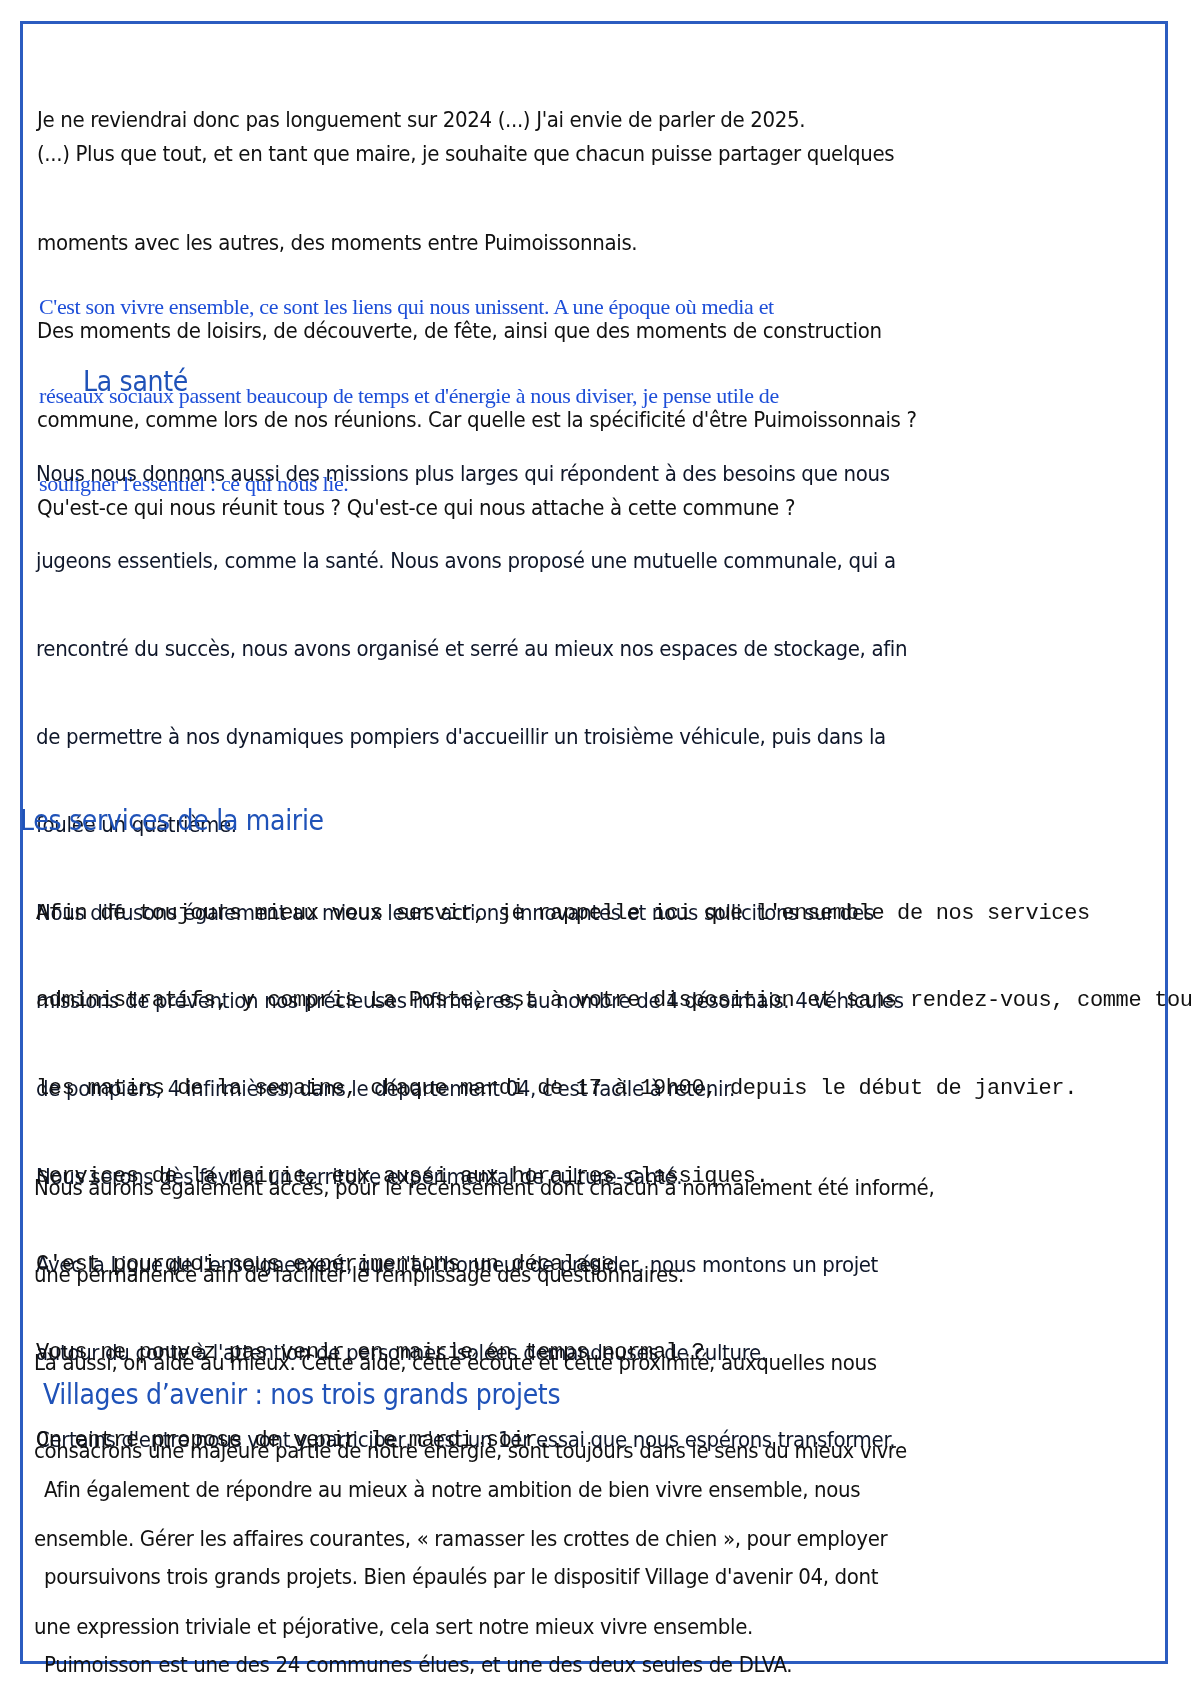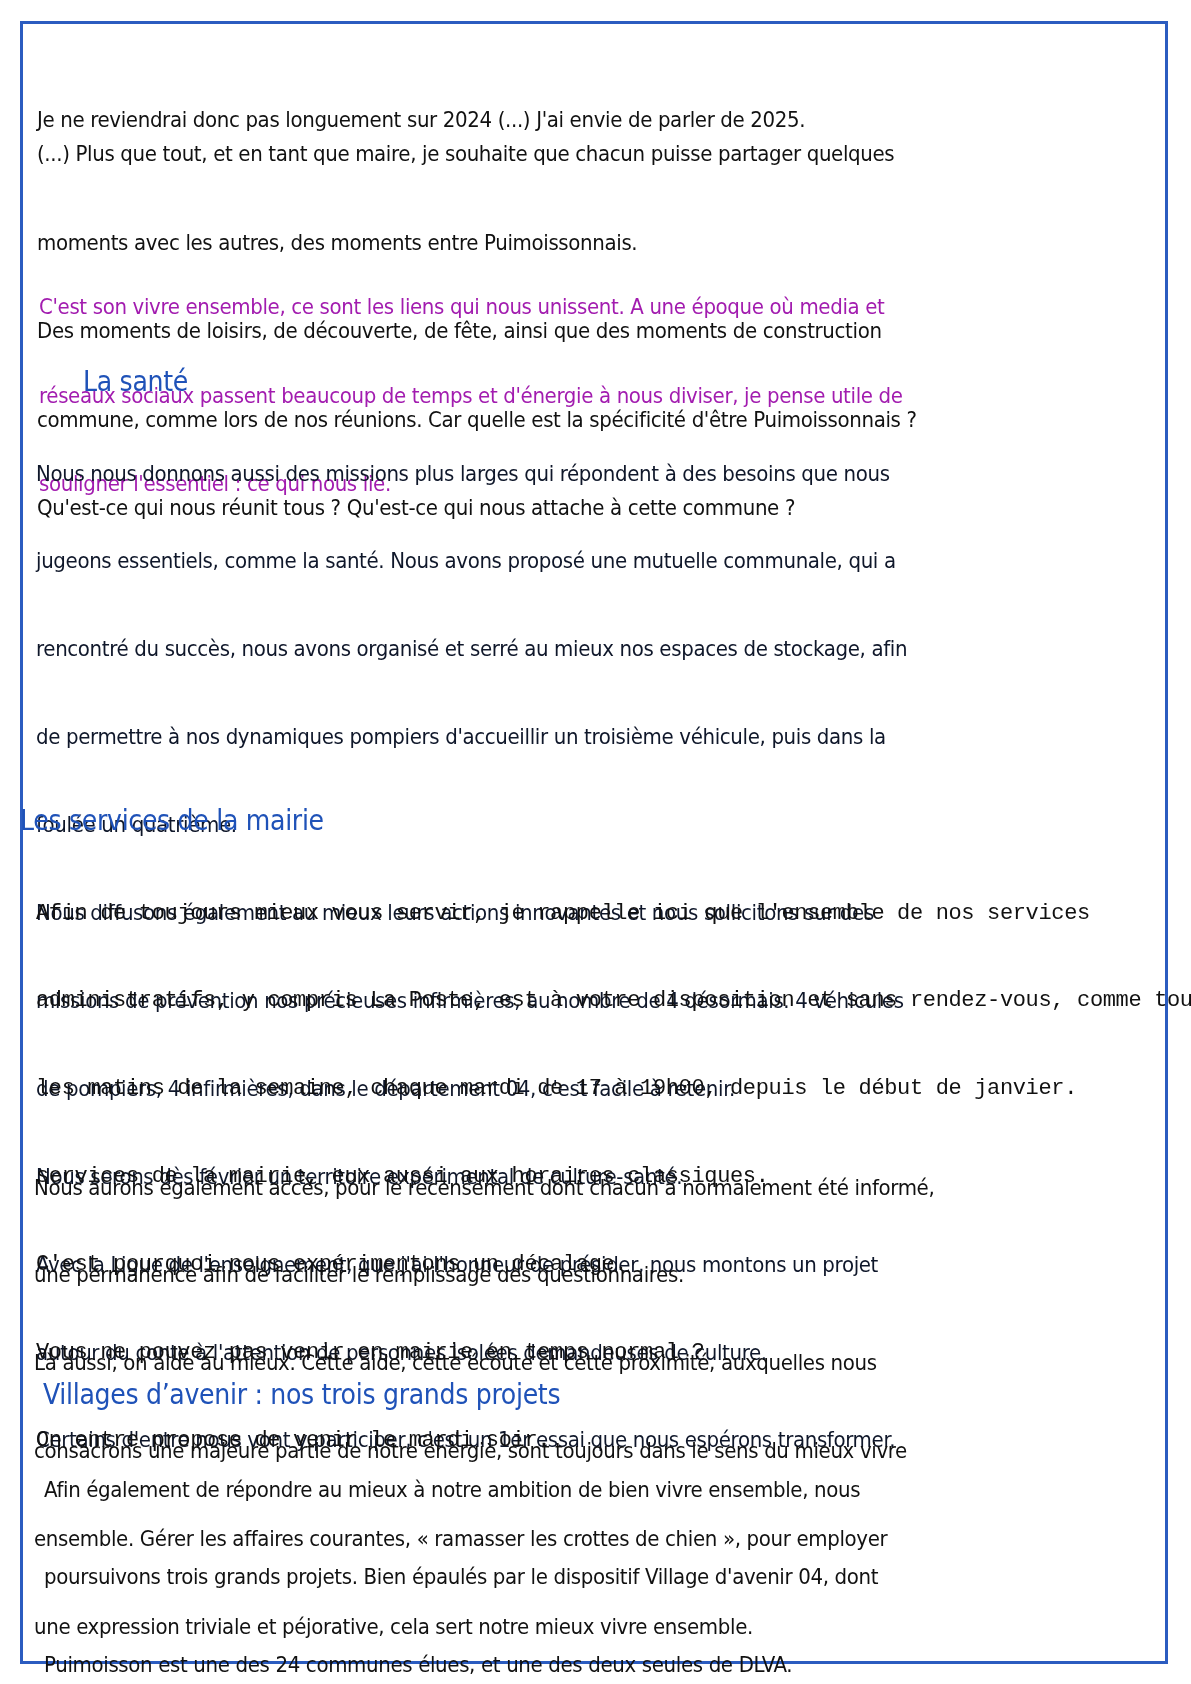--- a/index.html
+++ b/index.html
@@ -21,21 +21,21 @@
 </div>
 
 <div class="blk" style="left: 37px; top: 80px; line-height: 29.5px; color: rgb(17, 17, 17);">
   <span class="ln">(...) Plus que tout, et en tant que maire, je souhaite que chacun puisse partager quelques</span>
   <span class="ln">moments avec les autres, des moments entre Puimoissonnais.</span>
   <span class="ln">Des moments de loisirs, de découverte, de fête, ainsi que des moments de construction</span>
   <span class="ln">commune, comme lors de nos réunions. Car quelle est la spécificité d'être Puimoissonnais ?</span>
   <span class="ln">Qu'est-ce qui nous réunit tous ? Qu'est-ce qui nous attache à cette commune ?</span>
 </div>
 
-<div class="blk" style="left: 39px; top: 233px; line-height: 29.5px; color: #a21caf;">
+<div class="blk" style="left: 39px; top: 233px; line-height: 29.5px; color: #1d4ed8; font-family: Liberation Serif, serif;">
   <span class="ln">C'est son vivre ensemble, ce sont les liens qui nous unissent. A une époque où media et</span>
   <span class="ln">réseaux sociaux passent beaucoup de temps et d'énergie à nous diviser, je pense utile de</span>
   <span class="ln">souligner l'essentiel : ce qui nous lie.</span>
 </div>
 
 <div class="h" style="left: 35px; top: 366px; color: rgb(31, 82, 184); margin-left: 48px;">La santé</div>
 <div class="blk" style="left: 36px; top: 400px; line-height: 29.3px; color: #0f172a;">
   <span class="ln">Nous nous donnons aussi des missions plus larges qui répondent à des besoins que nous</span>
   <span class="ln">jugeons essentiels, comme la santé. Nous avons proposé une mutuelle communale, qui a</span>
   <span class="ln">rencontré du succès, nous avons organisé et serré au mieux nos espaces de stockage, afin</span>

